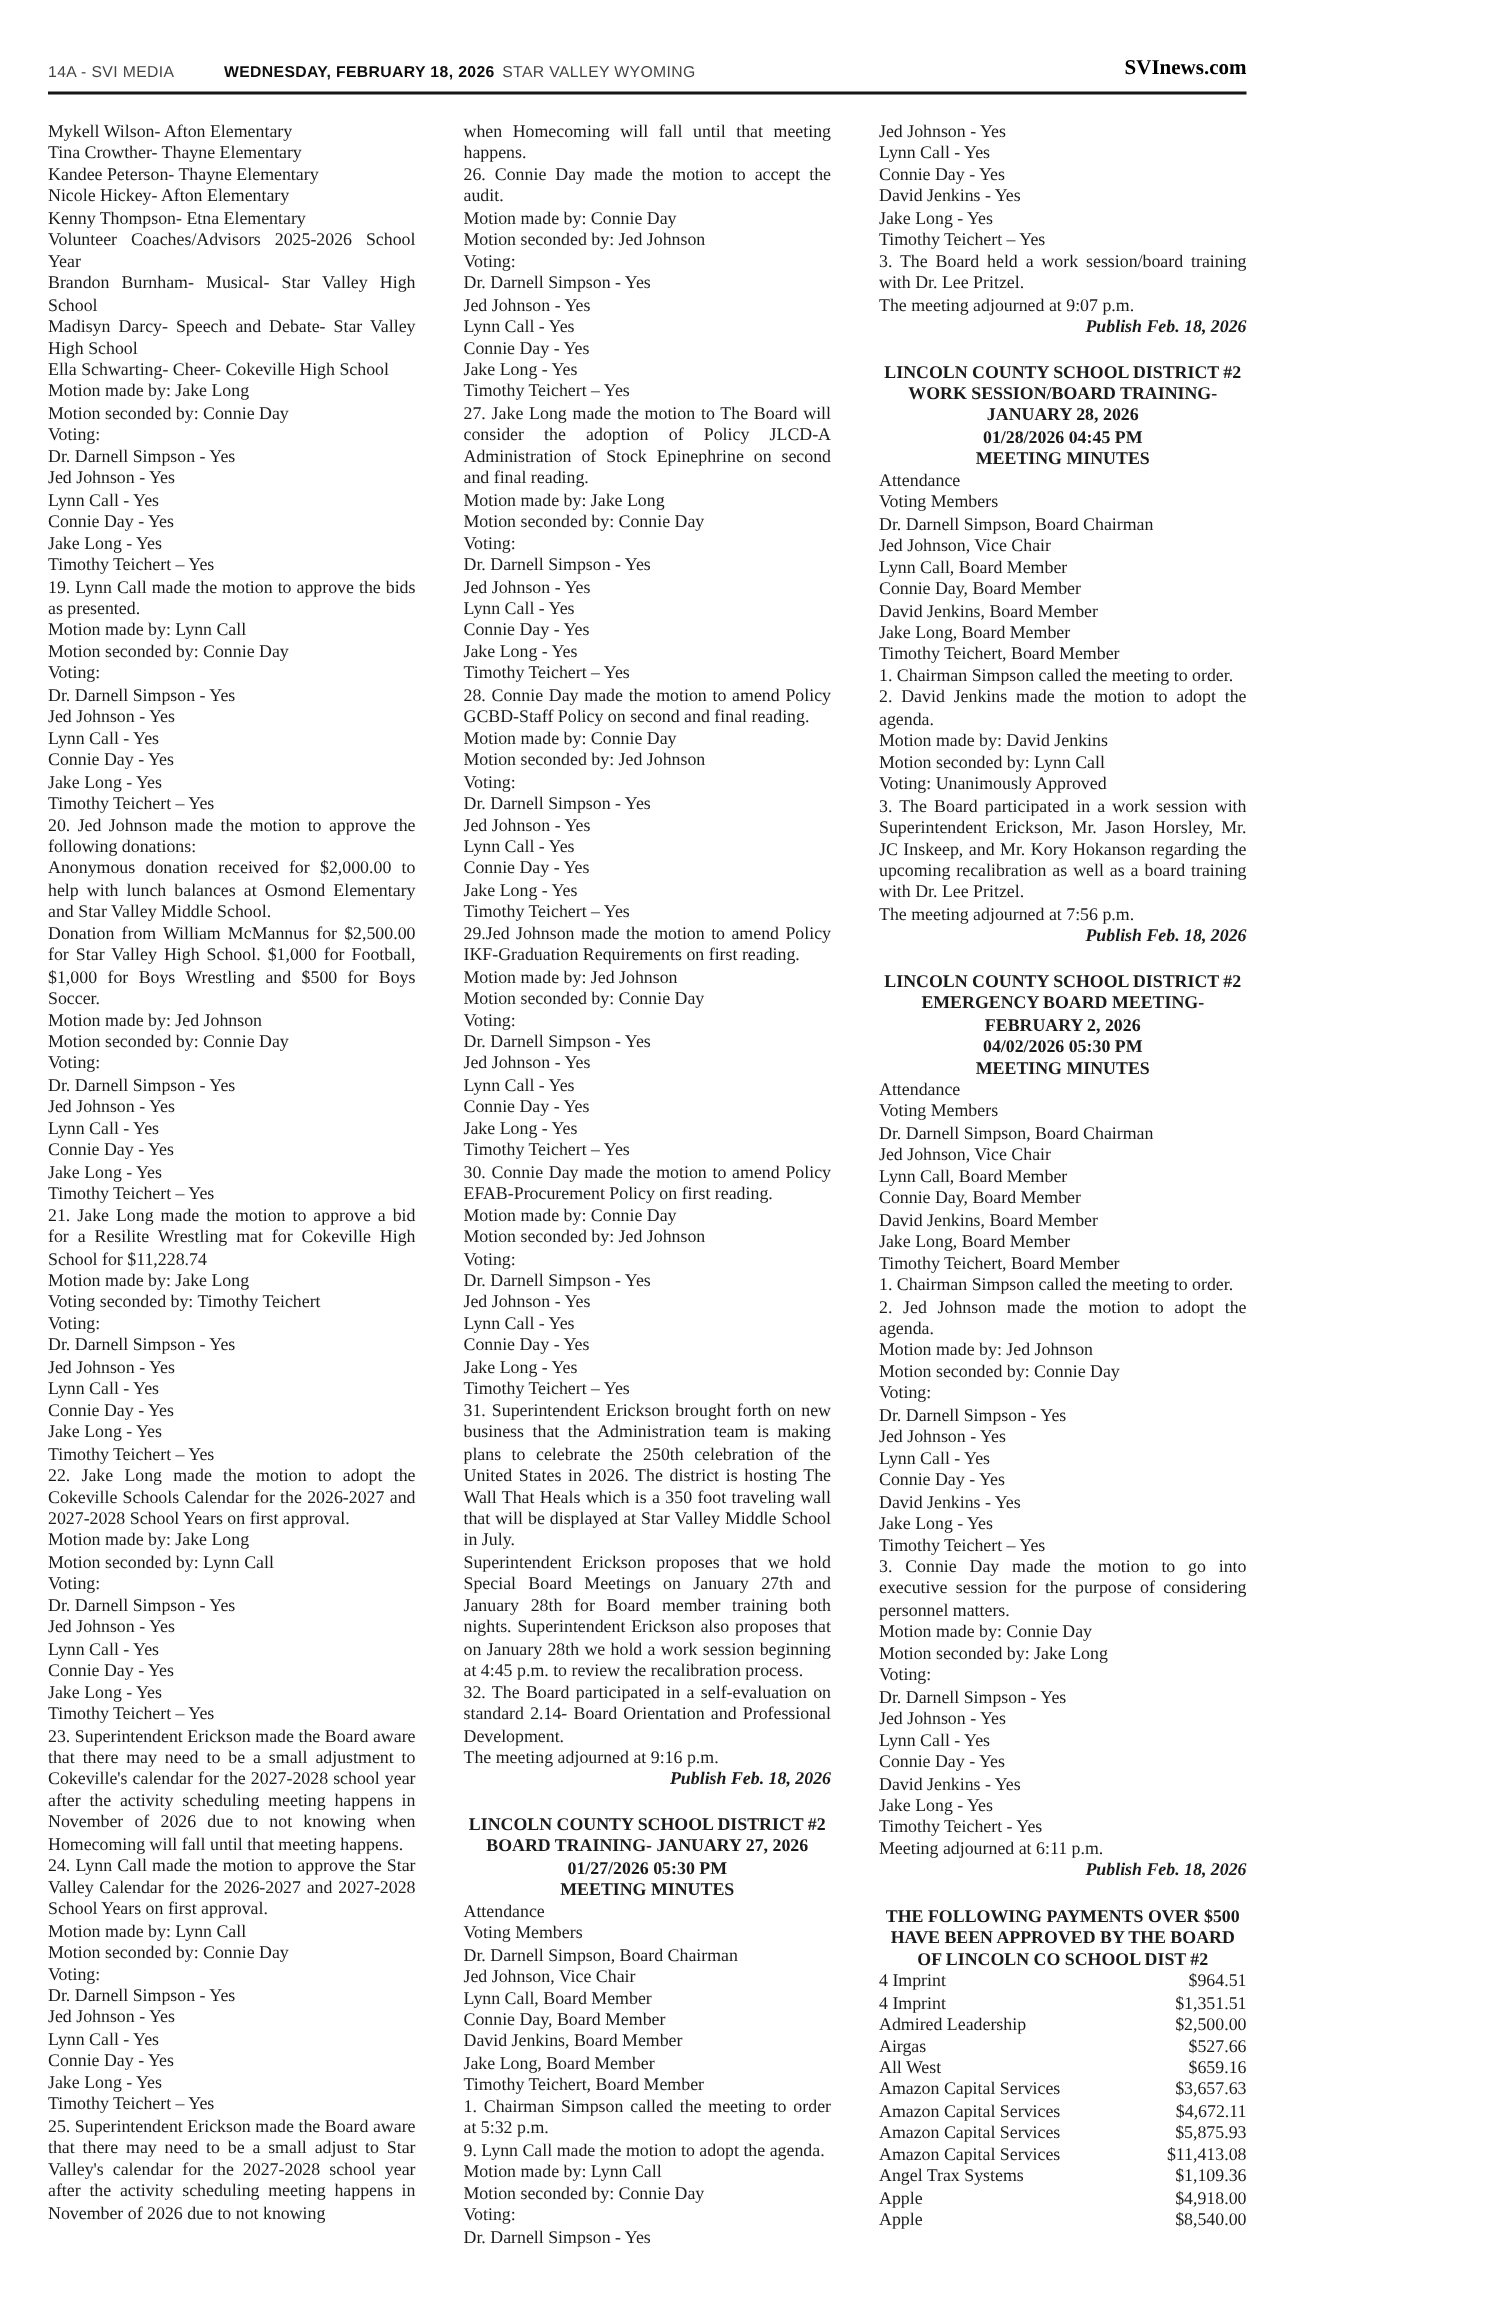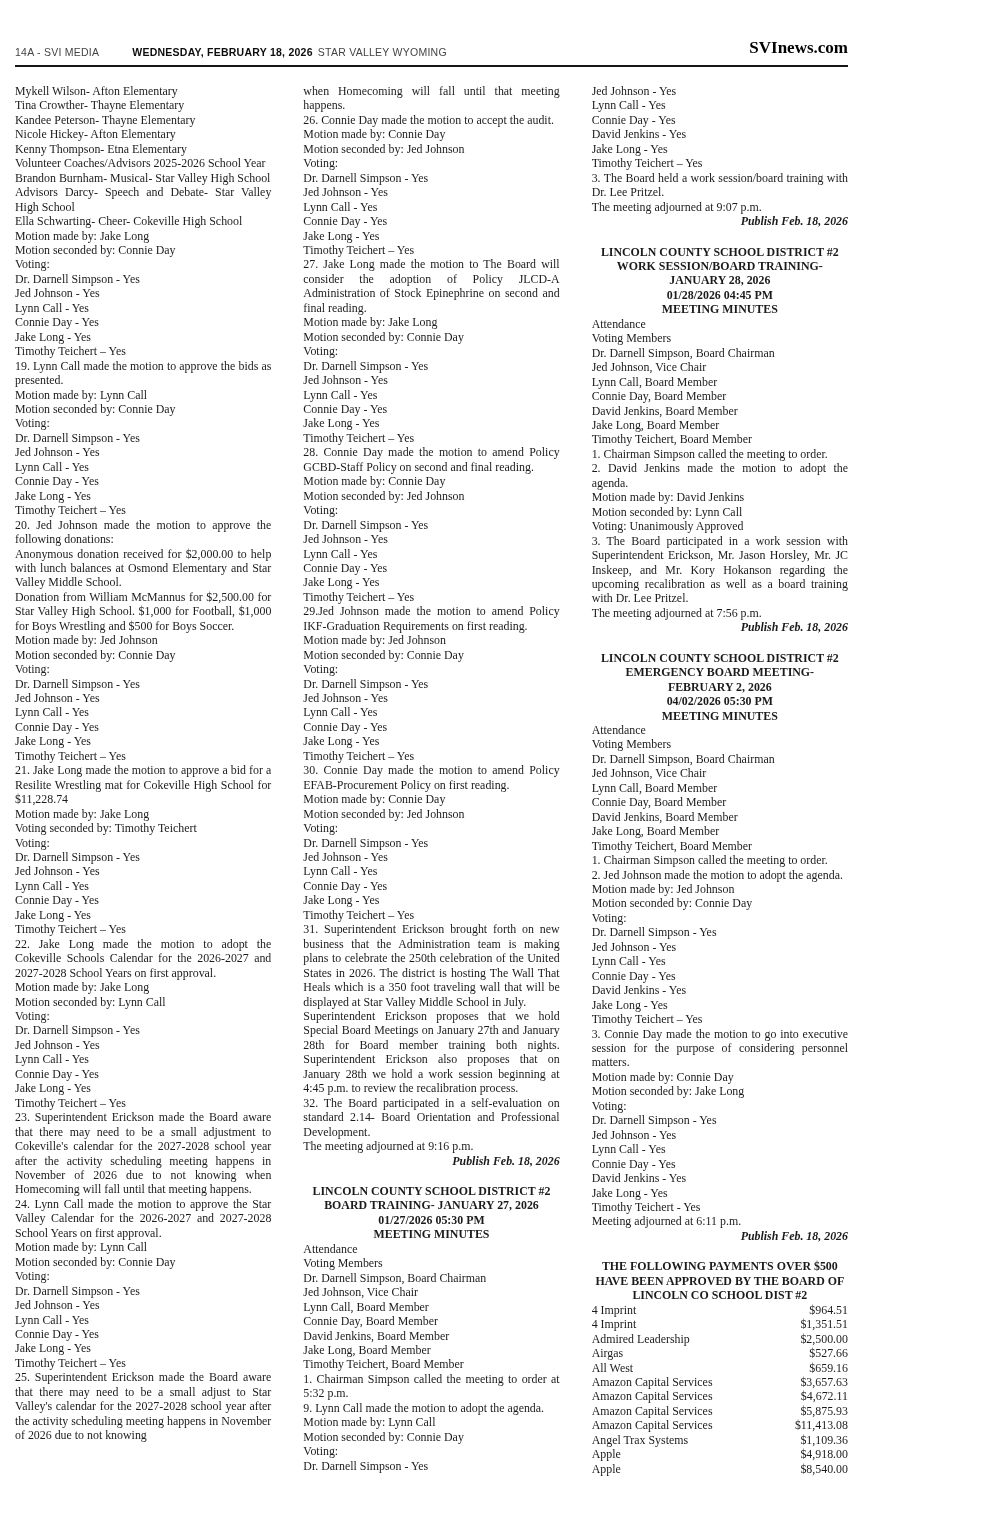--- a/index.html
+++ b/index.html
@@ -3,34 +3,34 @@
 <meta charset="utf-8">
 <style>
   * { margin:0; padding:0; box-sizing:border-box; }
   html, body { background:#ffffff; }
   body {
     width:994px; height:1536px; overflow:hidden;
     font-family:"Liberation Serif", serif;
     color:#1b1b1b;
     -webkit-font-smoothing:antialiased;
   }
-  .page { width:863px; height:1536px; padding:0 15px; }
+  .page { width:863px; height:1536px; padding:0 32px; }
   .masthead {
     display:flex; justify-content:space-between; align-items:flex-end;
     padding-top:38px; padding-bottom:7px;
   }
   .masthead-left {
     font-family:"Liberation Sans", sans-serif;
     font-size:10.5px; letter-spacing:.25px; color:#444;
     display:flex; gap:5px; align-items:baseline; text-transform:uppercase;
   }
   .masthead-left .hdr-bold { font-weight:bold; color:#0d0d0d;margin-left:28px; }
   .site-name {
     font-family:"Liberation Serif", serif;
-    font-weight:bold; font-size:17px; color:#000;
+    font-weight:bold; font-size:14px; color:#000;
   }
   .rule { height:2px; background:#161616; }
   .columns { display:flex; gap:32px; padding-top:17px; }
   .col { width:300px; font-size:11.9px; line-height:14.45px; }
   .blk-body    { text-align:justify; }
   .blk-heading { font-weight:bold; text-align:center; }
   .blk-publish { font-weight:bold; text-align:right;font-style:italic; }
   .blk-spacer  { height:16px; }
   .blk-payment { display:flex; justify-content:space-between; }
   .pay-amount  { text-align:right; }
@@ -50,21 +50,21 @@
   <div class="rule"></div>
   <main class="columns">
     <section class="col">
         <div class="blk blk-body">Mykell Wilson- Afton Elementary</div>
         <div class="blk blk-body">Tina Crowther- Thayne Elementary</div>
         <div class="blk blk-body">Kandee Peterson- Thayne Elementary</div>
         <div class="blk blk-body">Nicole Hickey- Afton Elementary</div>
         <div class="blk blk-body">Kenny Thompson- Etna Elementary</div>
         <div class="blk blk-body">Volunteer Coaches/Advisors 2025-2026 School Year</div>
         <div class="blk blk-body">Brandon Burnham- Musical- Star Valley High School</div>
-        <div class="blk blk-body">Advisors Darcy- Speech and Debate- Star Valley High School</div>
+        <div class="blk blk-body">Madisyn Darcy- Speech and Debate- Star Valley High School</div>
         <div class="blk blk-body">Ella Schwarting- Cheer- Cokeville High School</div>
         <div class="blk blk-body">Motion made by: Jake Long</div>
         <div class="blk blk-body">Motion seconded by: Connie Day</div>
         <div class="blk blk-body">Voting:</div>
         <div class="blk blk-body">Dr. Darnell Simpson - Yes</div>
         <div class="blk blk-body">Jed Johnson - Yes</div>
         <div class="blk blk-body">Lynn Call - Yes</div>
         <div class="blk blk-body">Connie Day - Yes</div>
         <div class="blk blk-body">Jake Long - Yes</div>
         <div class="blk blk-body">Timothy Teichert – Yes</div>

